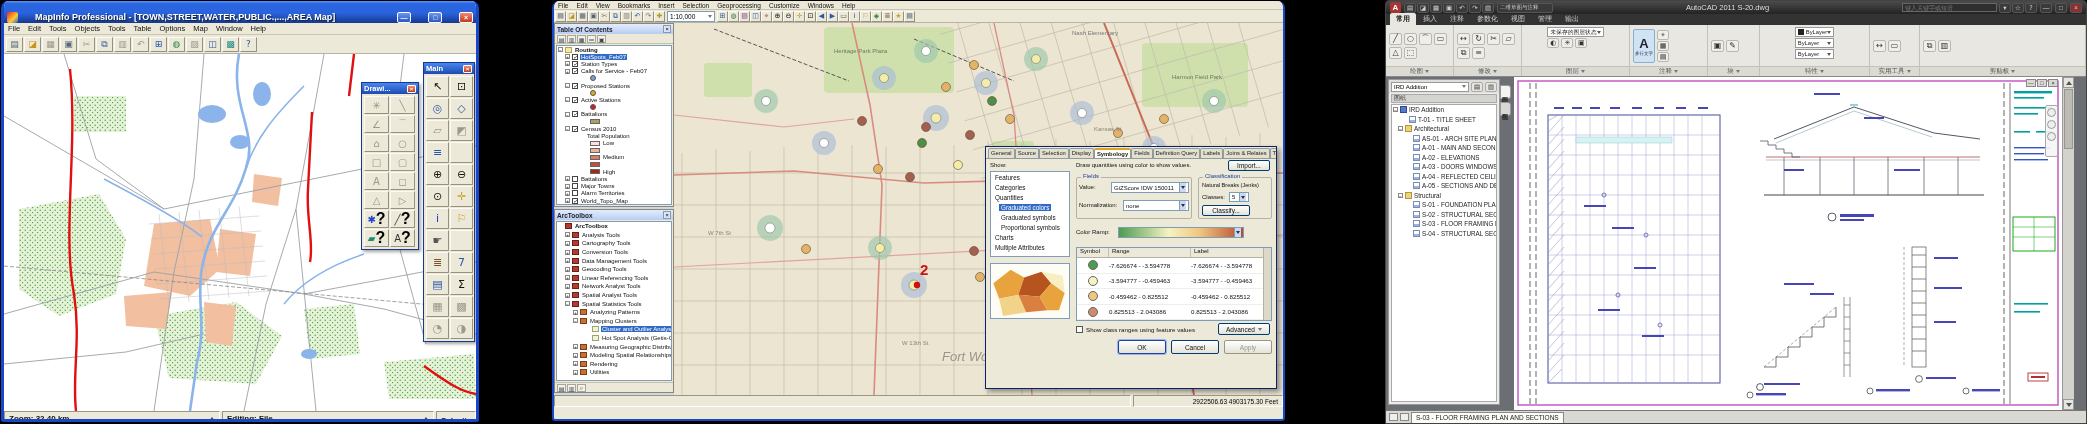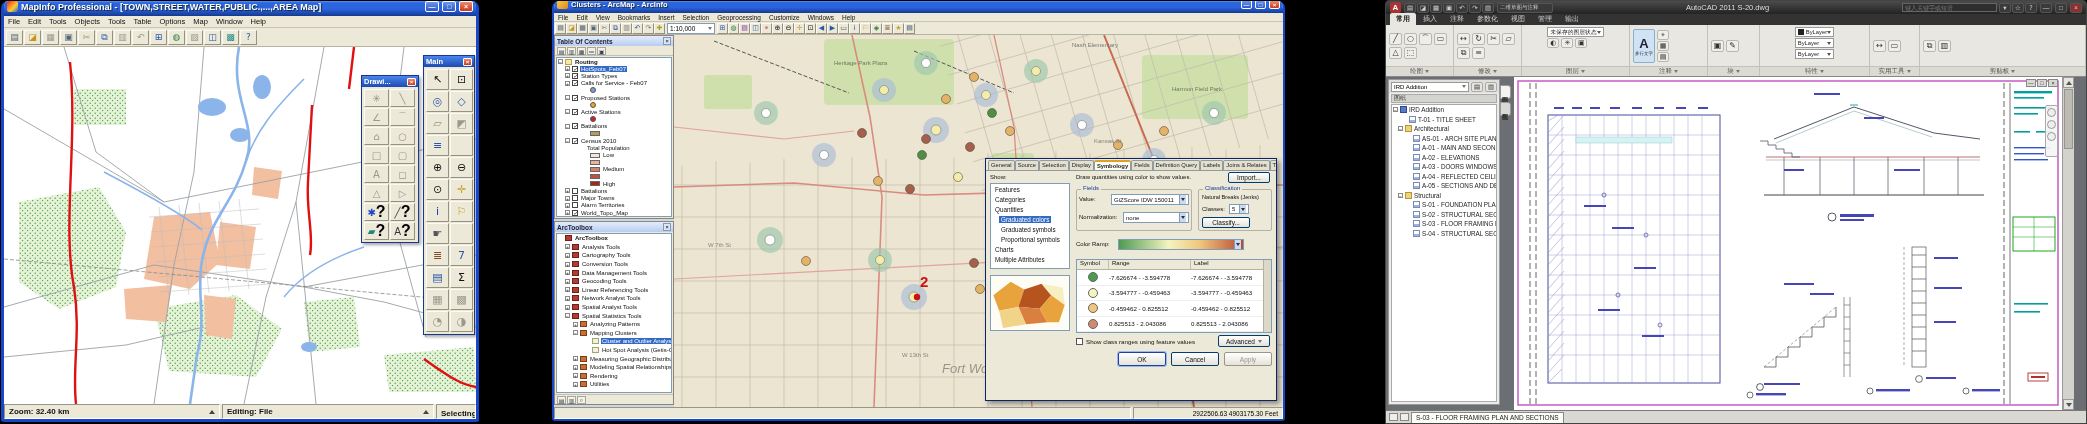--- a/index.html
+++ b/index.html
@@ -3,21 +3,21 @@
 <meta charset="utf-8">
 <style>
   html,body{margin:0;padding:0;background:#000;}
   *{box-sizing:border-box;font-family:"Liberation Sans",sans-serif;}
   #stage{position:relative;width:2087px;height:424px;background:#000;overflow:hidden;}
   .win{position:absolute;overflow:hidden;}
   .ico{font-family:"DejaVu Sans",sans-serif;font-style:normal;}
 
   
   .xp{border-left:3px solid #1648c8;border-right:3px solid #1648c8;border-bottom:3px solid #1648c8;border-radius:7px 7px 3px 3px;background:#ece9d8;}
-  .xp-title{display:flex;align-items:flex-end;gap:3px;padding:4px 3px;background:linear-gradient(180deg,#5a96f5 0%,#2a66e0 12%,#2a63de 55%,#16398f 100%);color:#fff;font-weight:bold;overflow:hidden;white-space:nowrap;}
+  .xp-title{display:flex;align-items:flex-start;gap:17px;padding:11px 3px;background:linear-gradient(180deg,#5a96f5 0%,#2a66e0 12%,#2a63de 55%,#16398f 100%);color:#fff;font-weight:bold;overflow:hidden;white-space:nowrap;}
   .xp-title .appico{width:11px;height:11px;border-radius:2px;flex:none;}
   .xp-title .t{flex:1;overflow:hidden;text-overflow:ellipsis;text-shadow:1px 1px 1px #123;}
   .capbtn{flex:none;display:flex;align-items:center;justify-content:center;color:#fff;border-radius:2px;border:1px solid #fff;}
   .capbtn.b{background:linear-gradient(180deg,#6a98ef,#2a55c8);}
   .capbtn.r{background:linear-gradient(180deg,#ef8a72,#c43a1d);}
   .menubar{display:flex;align-items:center;background:#ece9d8;border-bottom:1px solid #c9c5b2;color:#111;}
   .menubar .mi{padding:0 4px;}
   .tbrow{display:flex;align-items:center;background:#ece9d8;border-bottom:1px solid #b8b4a2;}
   .tbtn{display:flex;align-items:center;justify-content:center;background:#ece9d8;border:1px solid;border-color:#fbfaf6 #97927e #97927e #fbfaf6;margin:0 1px 0 0;}
   .statusbar{display:flex;gap:2px;background:#ece9d8;align-items:stretch;}
@@ -467,27 +467,20 @@
           <span>Editing: File</span>
           <span class="uparrow"></span>
         </div>
       <div class="scell c3">
           <span>Selecting</span>
         </div>
     </div>
   </div>
 
   <div class="win xp w2">
-    <div class="xp-title">
-      <span class="appico" style="background:linear-gradient(135deg,#ffd24a,#e08a1a);"></span>
-      <span class="t">Clusters - ArcMap - ArcInfo</span>
-      <span class="capbtn b">—</span>
-      <span class="capbtn b">□</span>
-      <span class="capbtn r">×</span>
-    </div>
     <div class="menubar">
 
     <span class="mi">File</span>
         <span class="mi">Edit</span>
         <span class="mi">View</span>
         <span class="mi">Bookmarks</span>
         <span class="mi">Insert</span>
         <span class="mi">Selection</span>
         <span class="mi">Geoprocessing</span>
         <span class="mi">Customize</span>

